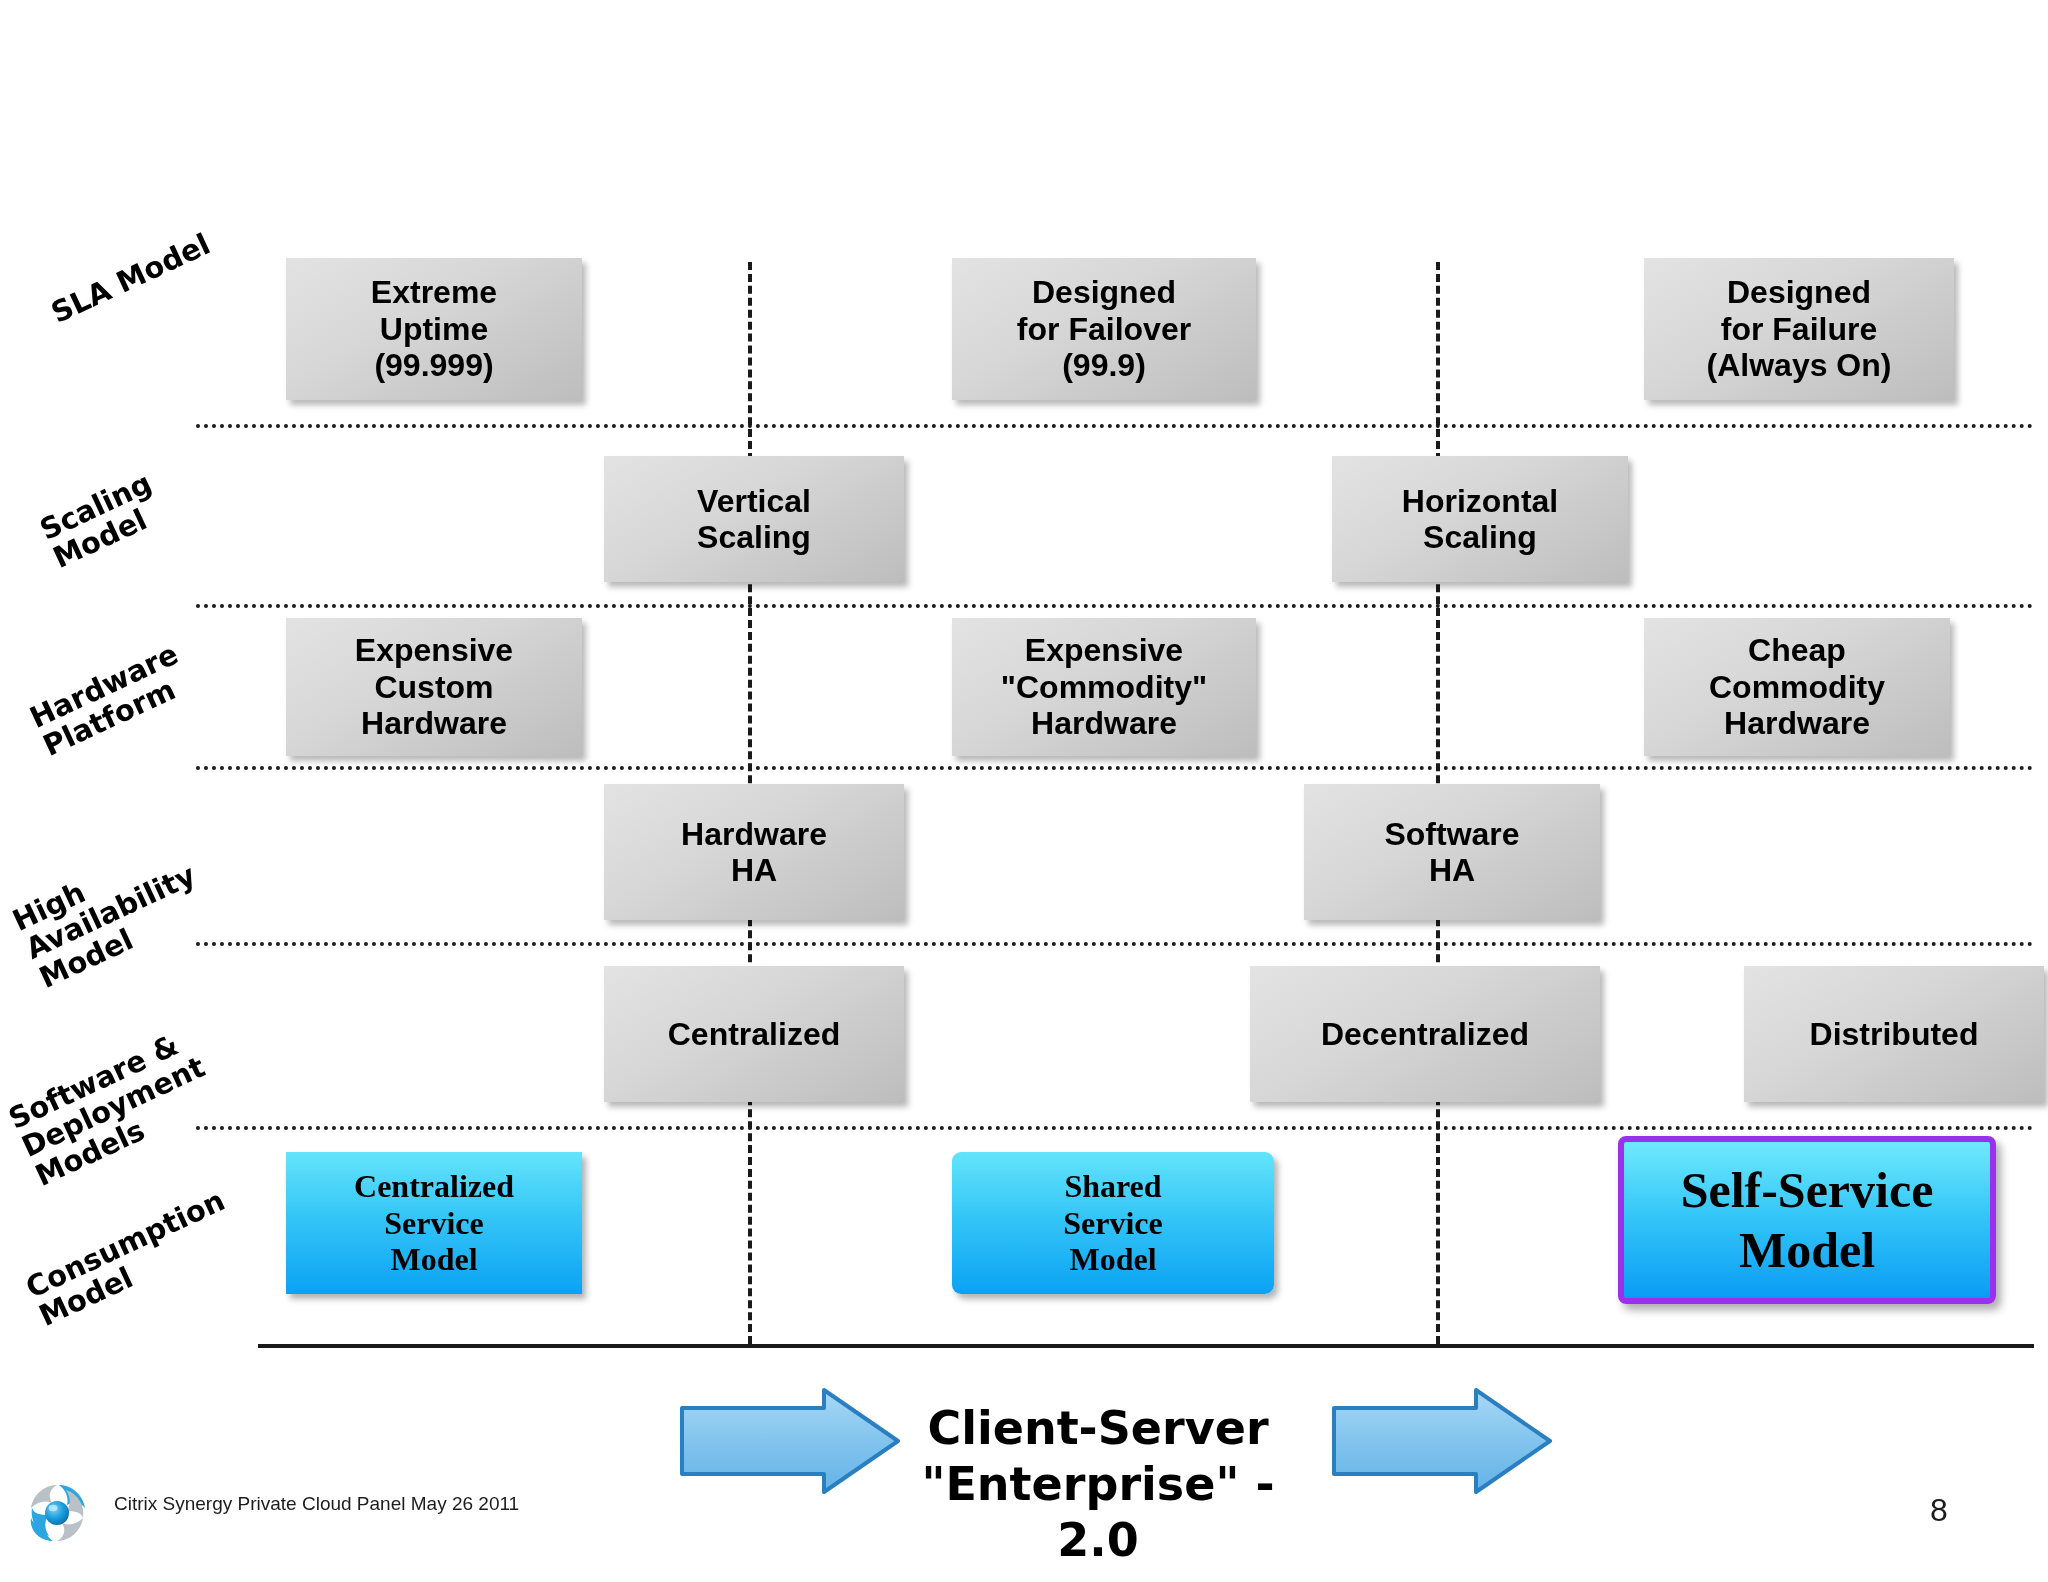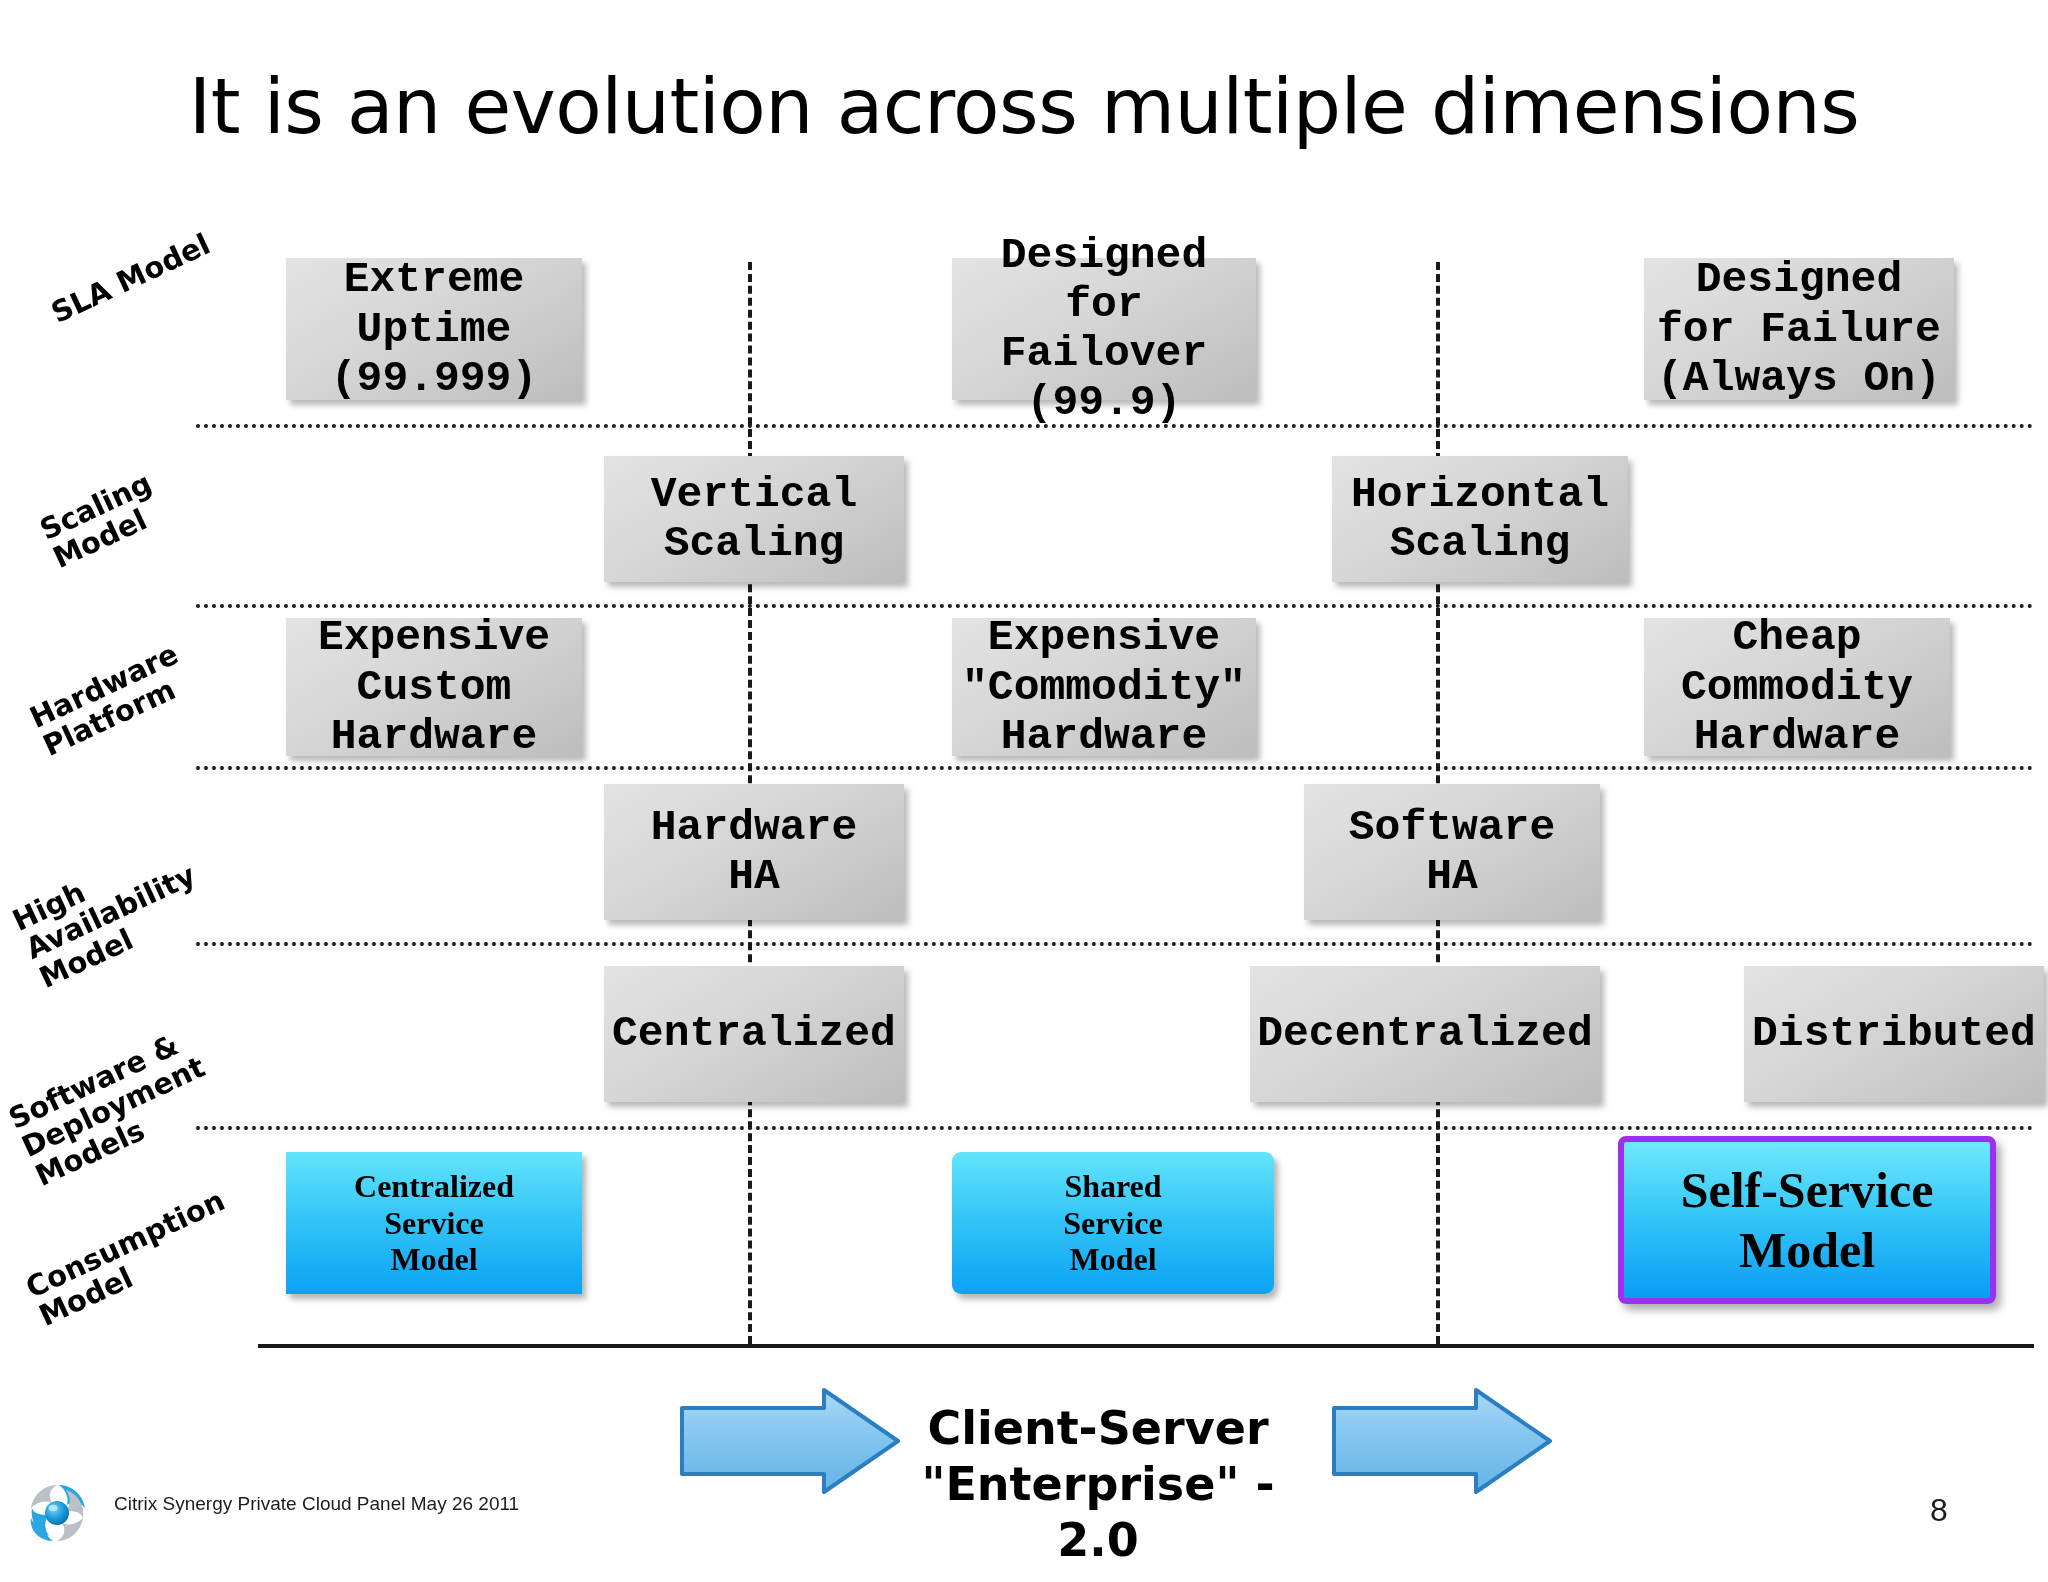--- a/index.html
+++ b/index.html
@@ -54,23 +54,23 @@
 
   
   .gbox {
     position: absolute;
     background: linear-gradient(150deg, #e3e3e3 0%, #d7d7d7 40%, #bdbdbd 100%);
     box-shadow: 4px 5px 6px rgba(0,0,0,0.28);
     display: flex;
     align-items: center;
     justify-content: center;
     text-align: center;
-    font-family: Liberation Mono, monospace;
+    font-family: Liberation Sans, sans-serif;
     font-weight: 700;
-    font-size: 43px;
+    font-size: 32px;
     line-height: 1.14;
     color: #000000;
     white-space: pre-line;
     box-sizing: border-box;
     padding: 8px 4px;
   }
 
   
   .bbox {
     position: absolute;
@@ -159,21 +159,20 @@
     font-family: "Liberation Sans", sans-serif;
     font-size: 32px;
     color: #1c1c1c;
   }
 </style>
 </head>
 <body>
 
 <div id="slide">
 
-  <div id="title">It is an evolution across multiple dimensions</div>
 
   <div class="row-label" style="left:60px; top:298px; width:230px;">SLA Model</div>
 
   <div class="row-label" style="left:62px; top:512px; width:230px;">Scaling
 Model</div>
 
   <div class="row-label" style="left:52px; top:700px; width:230px;">Hardware
 Platform</div>
 
   <div class="row-label" style="left:48px; top:900px; width:250px;">High

